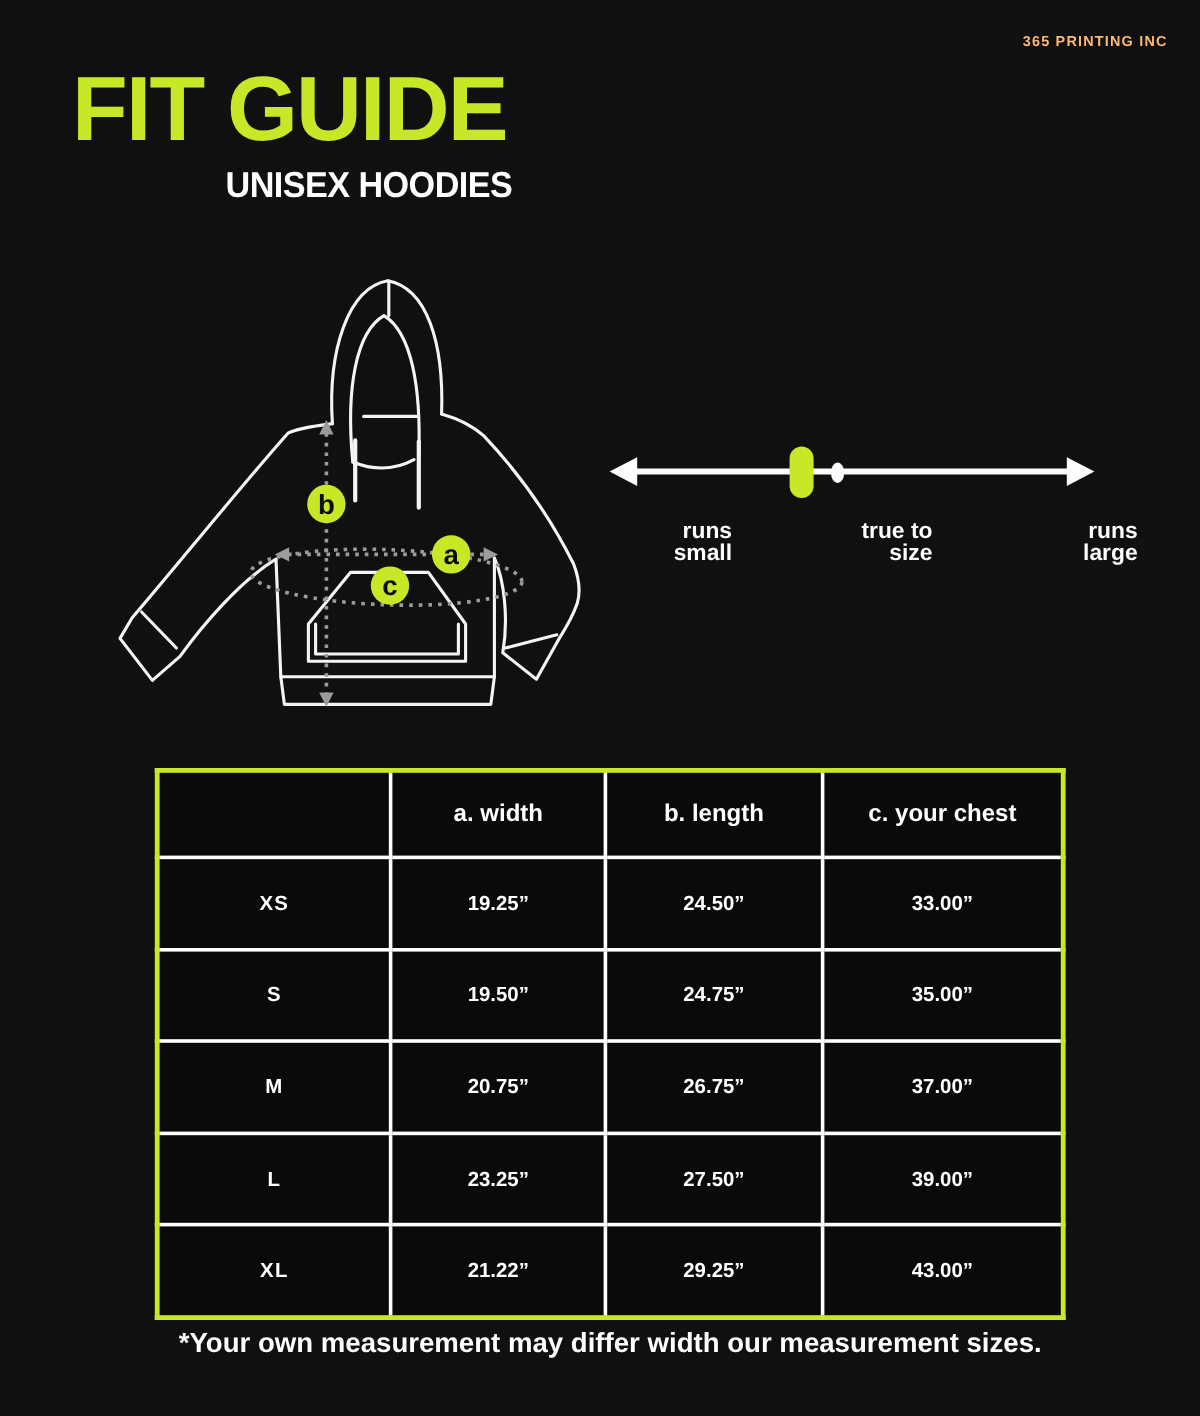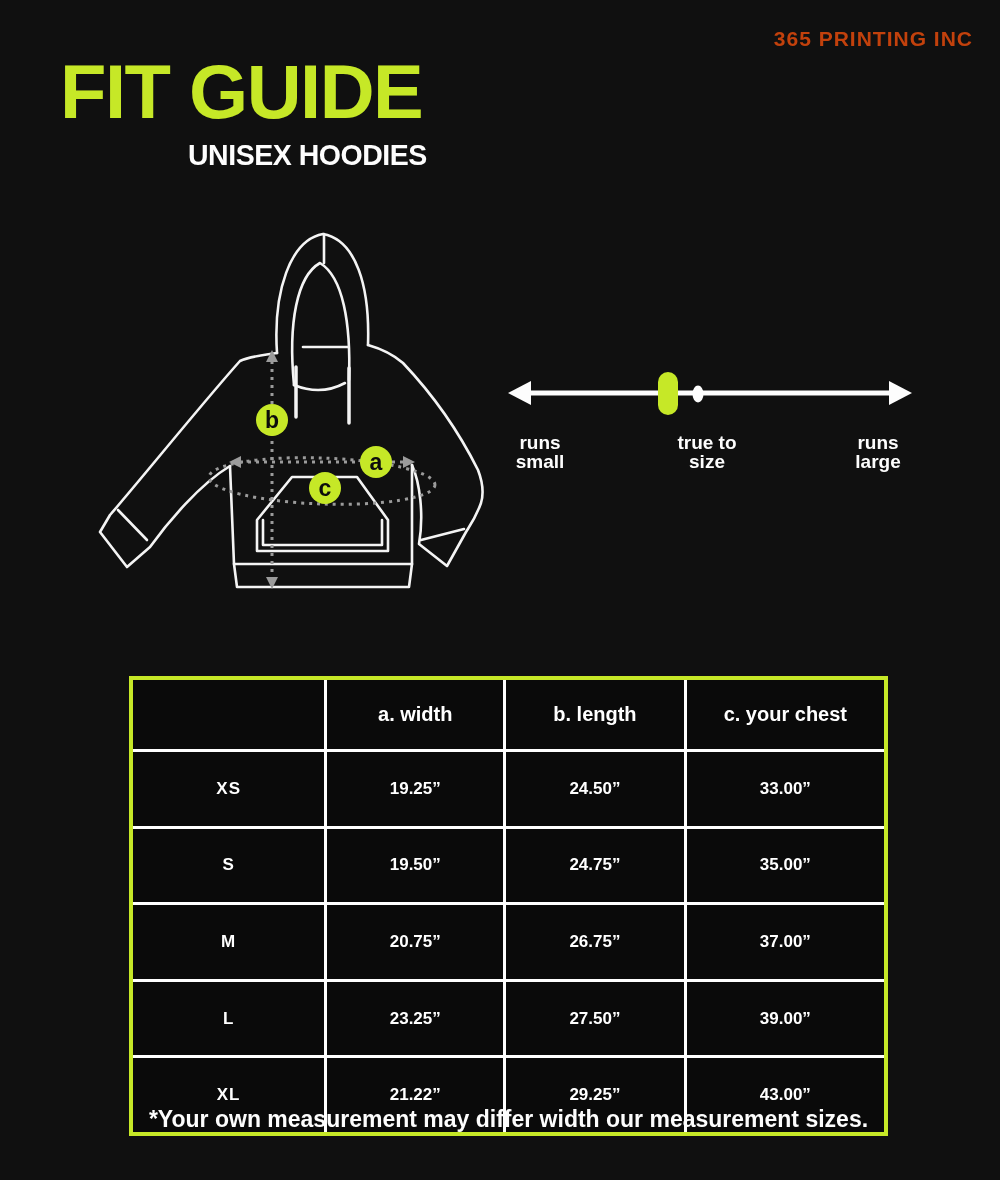--- a/index.html
+++ b/index.html
@@ -4,46 +4,45 @@
 <style>
   html,body{margin:0;padding:0;background:#111;}
   .page{
     position:relative;width:1000px;height:1180px;margin:0 auto;
     background:#101010;overflow:hidden;
     font-family:"Liberation Sans","DejaVu Sans",sans-serif;
     font-weight:bold;color:#fff;
   }
   .brand{
     position:absolute;top:27px;right:27px;
-    font-size:21px;letter-spacing:1px;color:#c2410c;white-space:nowrap;
+    font-size:12px;letter-spacing:1px;color:#fdba74;white-space:nowrap;
   }
   .title{
     position:absolute;left:60px;top:48px;
     font-size:76px;letter-spacing:-1.5px;color:#c6e827;white-space:nowrap;
   }
   .subtitle{
     position:absolute;left:188px;top:138px;
     font-size:30px;letter-spacing:-0.5px;color:#fdfdfd;white-space:nowrap;
     transform:scaleX(0.95);transform-origin:left top;
   }
   .hoodie-svg{position:absolute;left:90px;top:220px;}
   .scale-svg{position:absolute;left:500px;top:365px;}
   .scale-label{
-    position:absolute;top:433px;width:140px;text-align:center;
+    position:absolute;top:433px;width:140px;text-align:right;
     font-size:19px;line-height:19px;color:#fdfdfd;
   }
   .scale-label .l2{display:block;}
   #lbl-small{left:470px;}
   #lbl-true{left:637px;}
   #lbl-large{left:808px;}
   table.size-table{
     position:absolute;left:129px;top:640px;width:759px;height:460px;
     border-collapse:collapse;table-layout:fixed;
     border:4px solid #c6e827;
-    margin-top:36px;
   }
   table.size-table td{
     border:3px solid #fff;text-align:center;vertical-align:middle;
     color:#fff;background:#0a0a0a;padding:0;
   }
   tr.hdr td{height:60px;font-size:20px;}
   tr.row td{height:64px;font-size:17px;}
   td.size-cell{font-size:36px;letter-spacing:1px;}
   .footnote{
     position:absolute;left:129px;top:1106px;width:759px;text-align:center;

